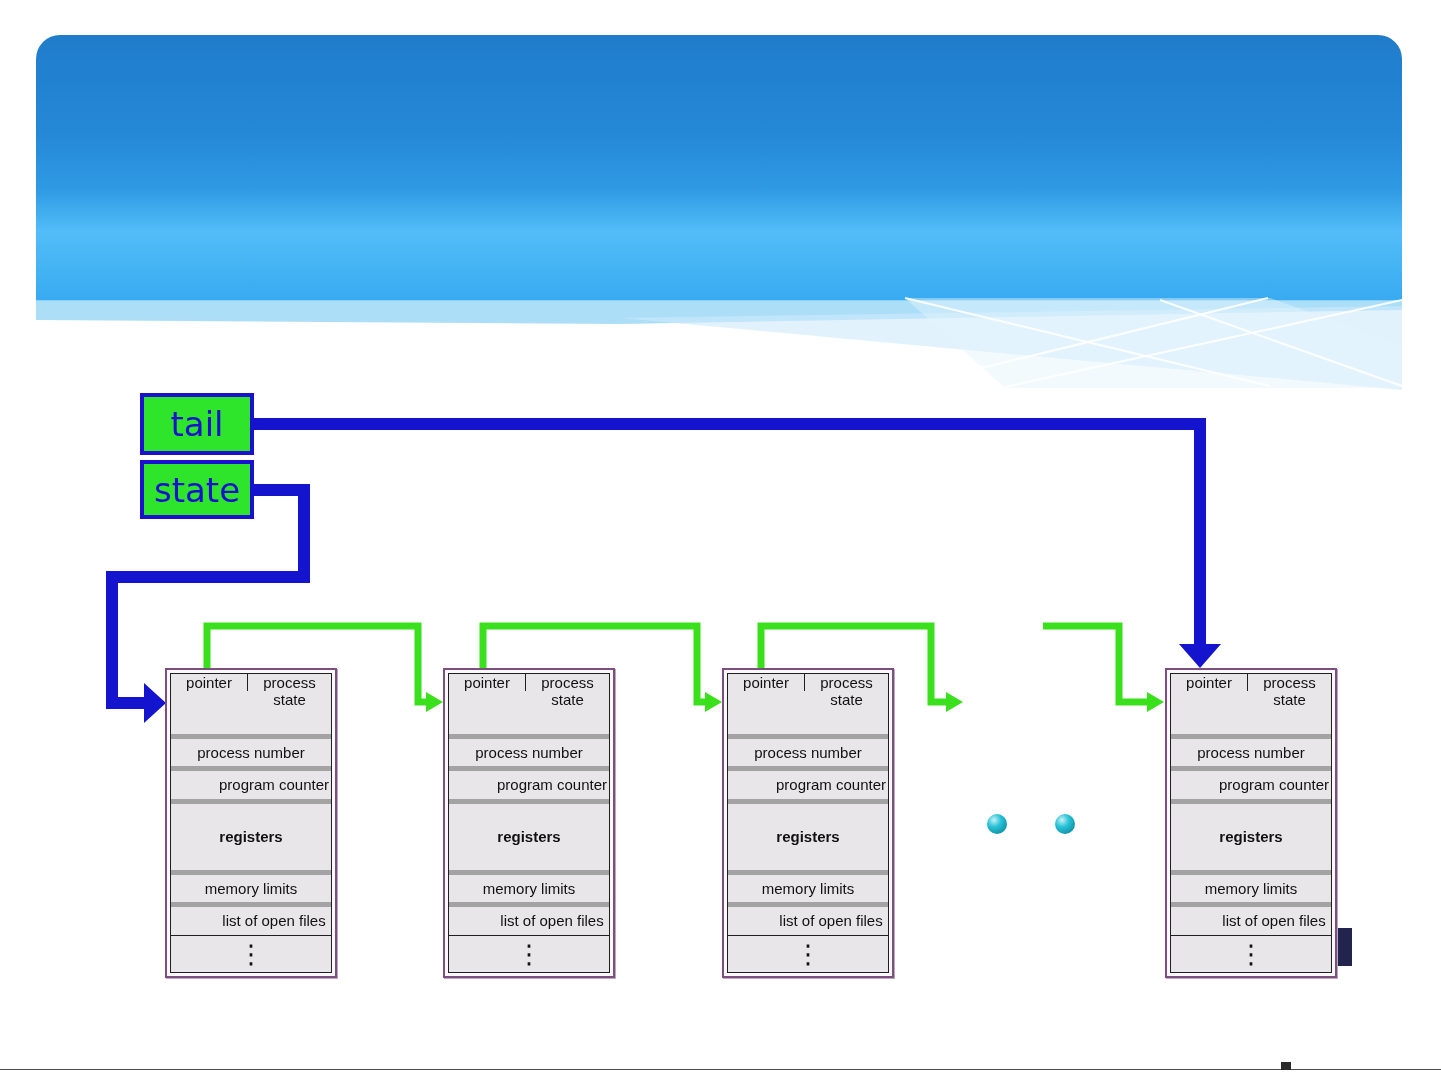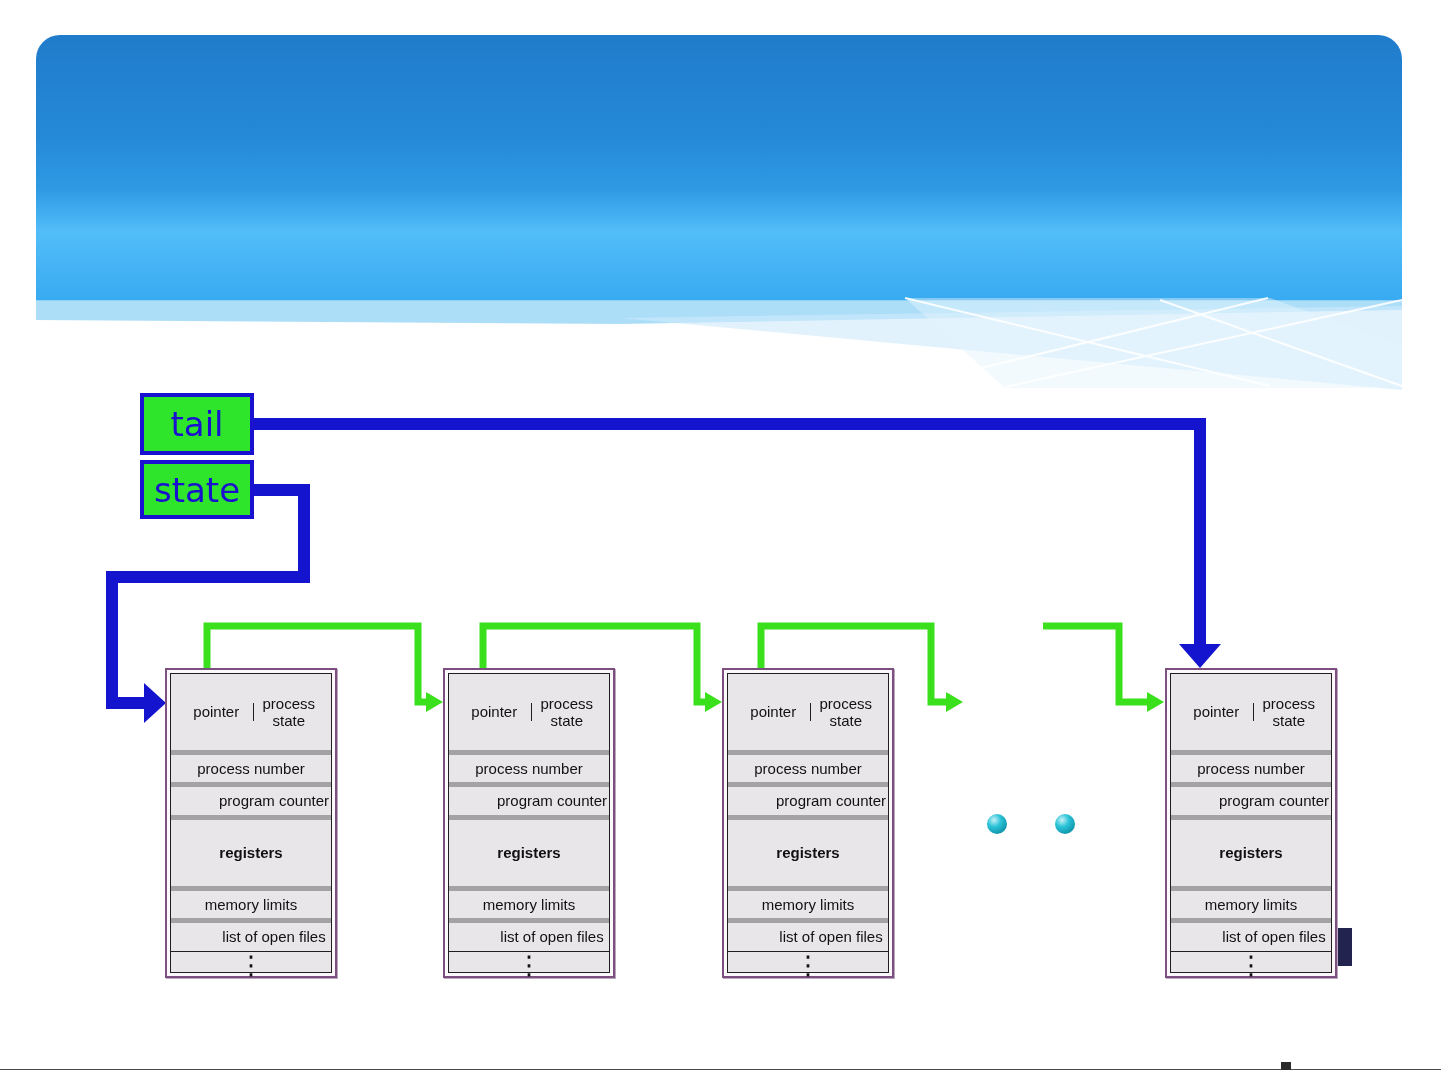--- a/index.html
+++ b/index.html
@@ -36,21 +36,21 @@
   }
   .pcb-inner{
     border:1px solid #1f1f1f;background:#e9e6ea;height:100%;
     display:flex;flex-direction:column;box-sizing:border-box;
   }
   .prow{
     border-top:5px solid #a3a3a3;flex:none;
     display:flex;align-items:center;justify-content:center;
     text-align:center;font-size:15px;color:#111;line-height:1.15;
   }
-  .prow.top{border-top:none;height:60px;align-items:center;padding:8px;}
+  .prow.top{border-top:none;height:60px;align-items:flex-start;padding:0;}
   .cell-pointer{
     width:76px;border-right:1px solid #1f1f1f;
     display:flex;align-items:center;justify-content:center;
   }
   .cell-state{flex:1;display:flex;align-items:center;justify-content:center;padding:0 8px;}
   .prow.h27{height:27px;}
   .prow.h28{height:28px;padding-left:46px;}
   .prow.tall{height:66px;font-weight:bold;}
   .prow.dots{flex:1;border-top:1px solid #1f1f1f;}
   .vdots{font-size:26px;line-height:1;color:#111;}

